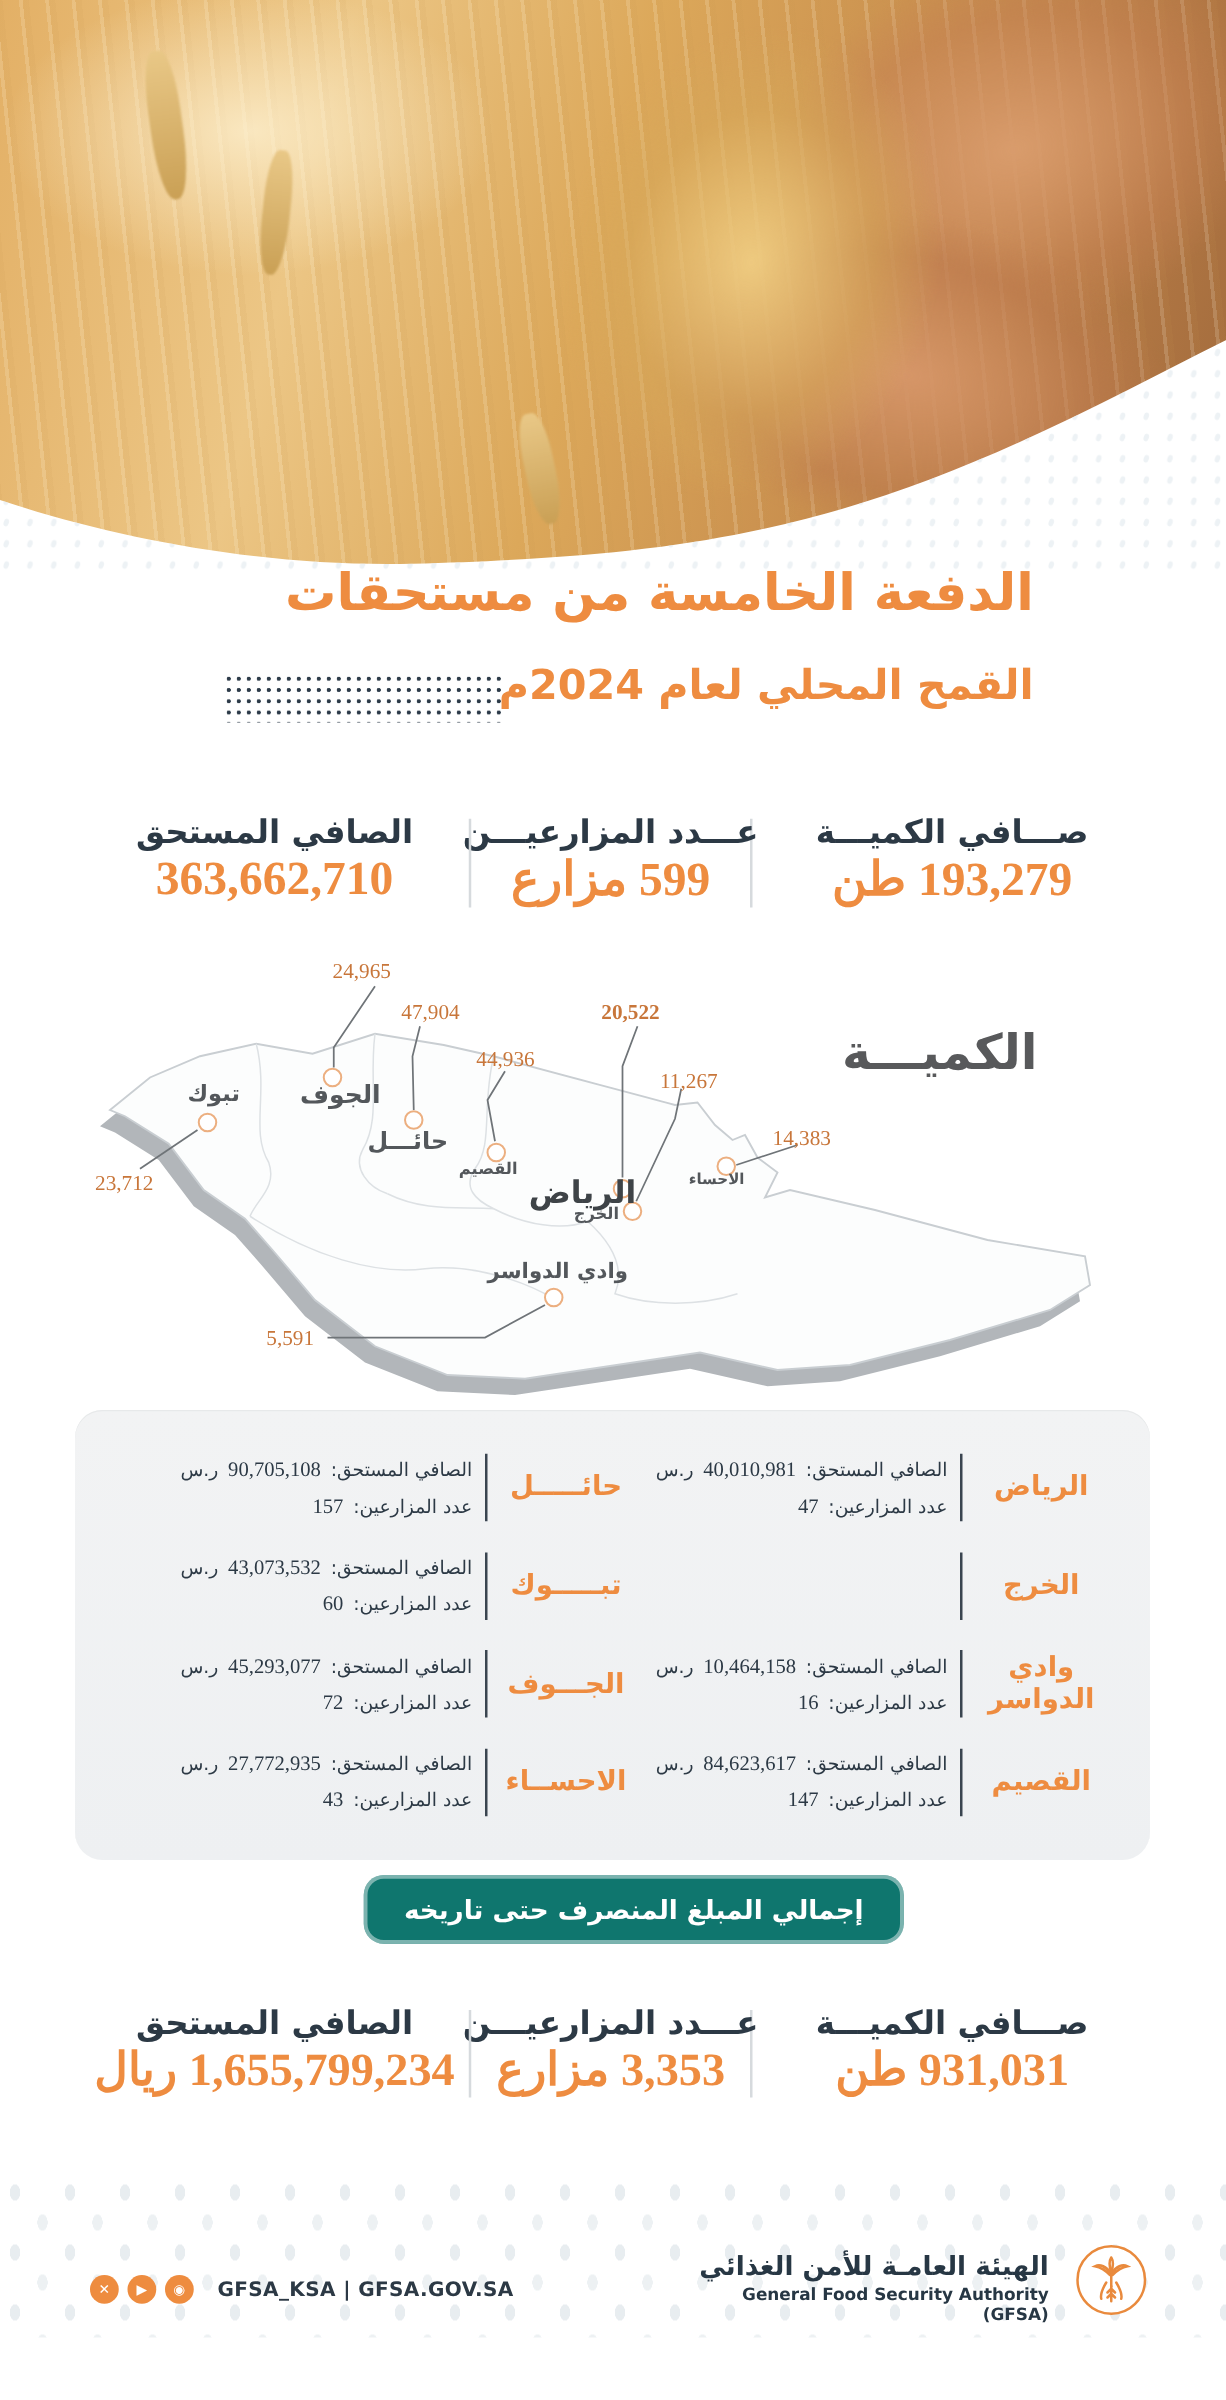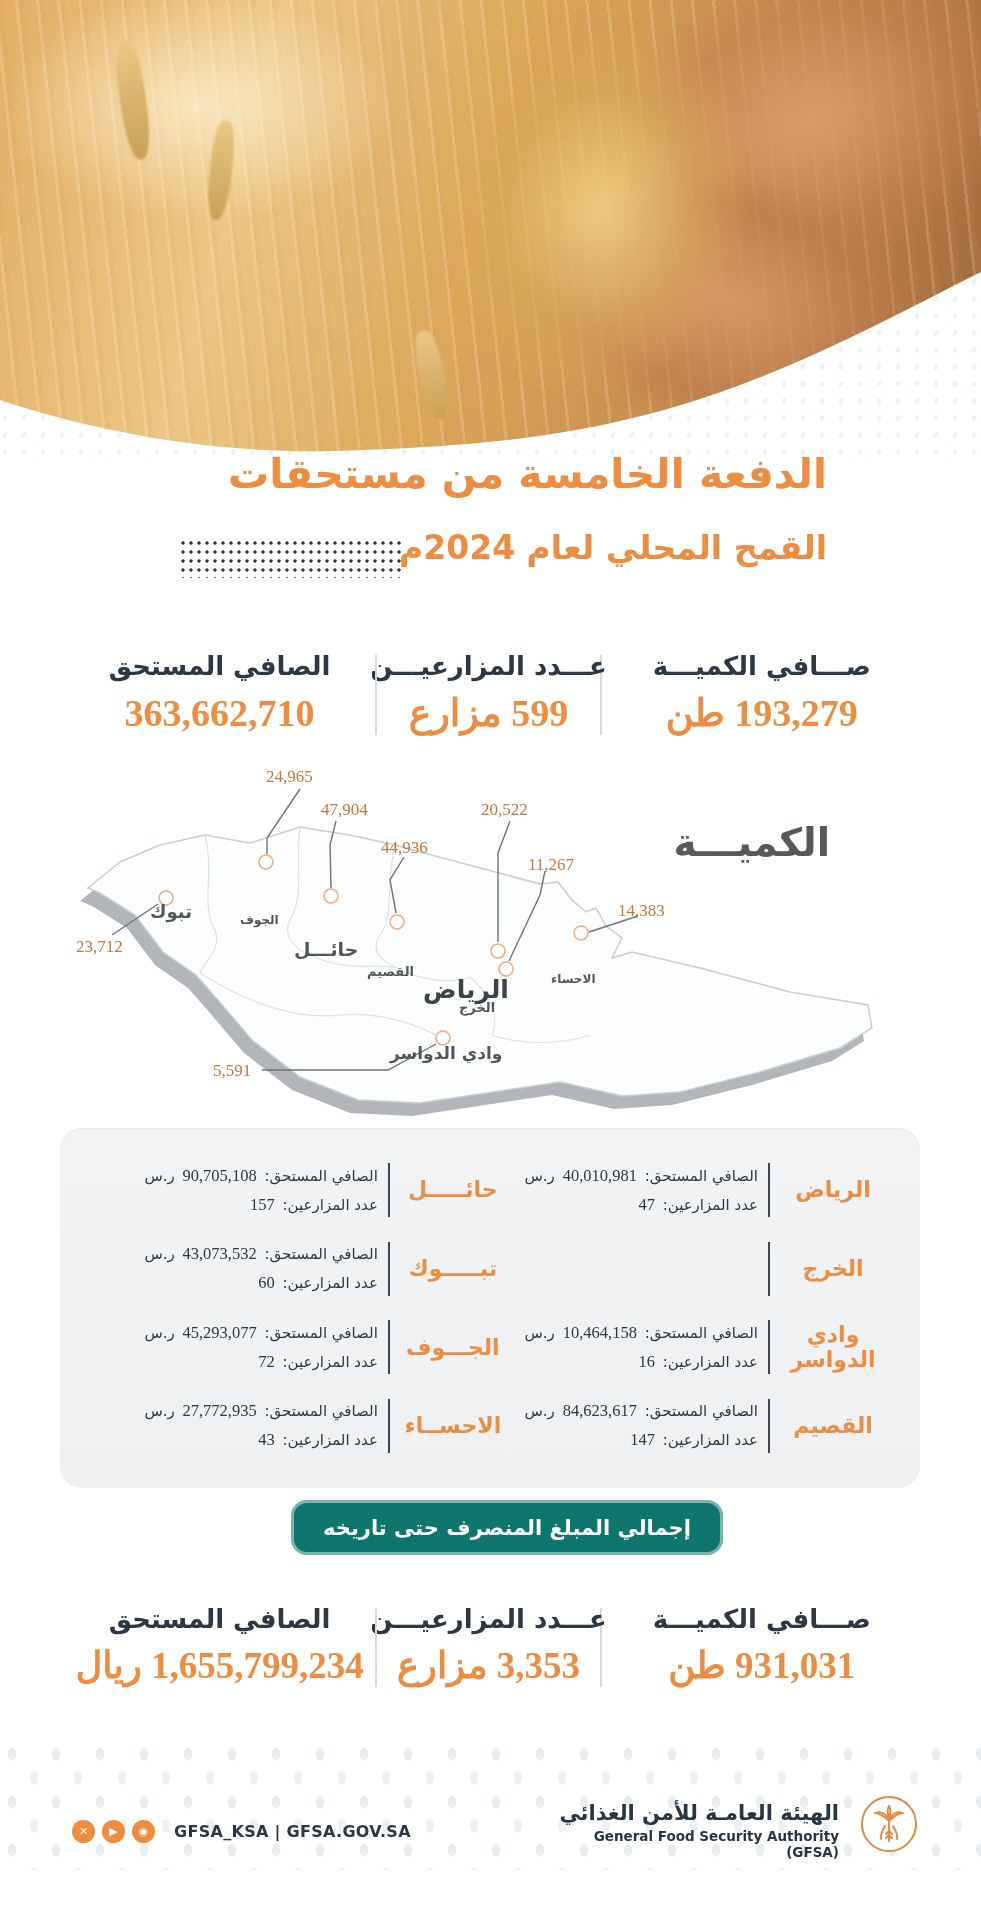--- a/index.html
+++ b/index.html
@@ -22,31 +22,31 @@
   .hero-wave{position:absolute;left:0;bottom:0;width:981px;height:200px;display:block;}
   
   .title-line1{position:absolute;right:154px;top:450px;color:#ee8c40;font-size:41px;font-weight:800;letter-spacing:-.5px;}
   .title-line2{position:absolute;right:154px;top:528px;color:#ee8c40;font-size:33px;font-weight:600;}
   .title-dots{position:absolute;left:180px;top:540px;width:224px;height:38px;
         background-image:radial-gradient(circle at 3px 3px,#2d3b49 1.4px,transparent 1.9px);background-size:8px 9px;}
   
   .stats-row{position:absolute;left:60px;width:861px;display:flex;direction:rtl;align-items:flex-start;}
   .stats-top{top:645px;}
   .stats-bottom{top:1598px;}
-  .stat-col{display:flex;flex-direction:column;align-items:center;gap:10px;padding-top:6px;}
+  .stat-col{display:flex;flex-direction:column;align-items:center;gap:0;padding-top:6px;}
   .stat-divider{width:0;border-left:2px solid #d6dadd;align-self:stretch;margin-top:10px;}
   .stat-label{color:#2c3945;font-size:26px;font-weight:800;white-space:nowrap;}
   .stat-value{color:#ee8c40;font-size:38px;font-weight:700;white-space:nowrap;direction:rtl;
         font-family:"Liberation Serif","DejaVu Serif",serif;}
   .stats-bottom .stat-value{font-size:37px;}
   
   .map-wrap{position:absolute;left:0;top:745px;width:981px;height:400px;}
   .map-svg{position:absolute;left:0;top:0;}
   .map-title{position:absolute;right:151px;top:75px;color:#58595b;font-size:39px;font-weight:800;}
-  .map-label{position:absolute;color:#53575b;font-weight:700;white-space:nowrap;margin-top:36px;}
+  .map-label{position:absolute;color:#53575b;font-weight:700;white-space:nowrap;}
   .map-qty{position:absolute;color:#c8763a;font-size:17px;white-space:nowrap;
         font-family:"Liberation Serif","DejaVu Serif",serif;}
   
   .panel{position:absolute;left:60px;top:1128px;width:860px;height:360px;border-radius:22px;
         background:linear-gradient(180deg,#f2f3f4,#eef0f2);box-shadow:0 1px 0 #e7e9ea inset;}
   .panel-cols{position:absolute;inset:26px 34px;display:flex;direction:rtl;}
   .panel-col{display:flex;flex-direction:column;justify-content:space-between;}
   .panel-col.right{width:48%;}
   .panel-col.left{width:52%;}
   .detail-row{display:flex;direction:rtl;align-items:center;height:72px;}
@@ -158,33 +158,33 @@
         <circle cx="498" cy="206" r="7"></circle>
         <circle cx="506" cy="224" r="7"></circle>
         <circle cx="581" cy="188" r="7"></circle>
         <circle cx="443" cy="293" r="7"></circle>
       </g>
     </svg>
 
     <div class="map-title">الكميـــة</div>
 
     <div class="map-label" style="left:150px;top:120px;font-size:18px;">تبوك</div>
-    <div class="map-label" style="left:240px;top:132px;font-size:12px;">الجوف</div>
+    <div class="map-label" style="left:240px;top:118px;font-size:20px;">الجوف</div>
     <div class="map-label" style="left:294px;top:157px;font-size:19px;">حائـــل</div>
     <div class="map-label" style="left:367px;top:183px;font-size:13px;">القصيم</div>
     <div class="map-label" style="left:423px;top:194px;font-size:25px;color:#3e4347;font-weight:800;">الرياض</div>
     <div class="map-label" style="left:459px;top:219px;font-size:13px;">الخرج</div>
     <div class="map-label" style="left:551px;top:191px;font-size:12px;">الاحساء</div>
     <div class="map-label" style="left:390px;top:262px;font-size:17px;">وادي الدواسر</div>
 
     <div class="map-qty" style="left:76px;top:192px;">23,712</div>
     <div class="map-qty" style="left:266px;top:22px;">24,965</div>
     <div class="map-qty" style="left:321px;top:55px;">47,904</div>
     <div class="map-qty" style="left:381px;top:93px;">44,936</div>
-    <div class="map-qty" style="left:481px;top:55px;">20,522</div>
+    <div class="map-qty" style="left:481px;top:55px;font-weight:bold;">20,522</div>
     <div class="map-qty" style="left:528px;top:110px;">11,267</div>
     <div class="map-qty" style="left:618px;top:156px;">14,383</div>
     <div class="map-qty" style="left:213px;top:316px;">5,591</div>
   </div>
 
   <div class="panel">
     <div class="panel-cols">
       <div class="panel-col right">
 
         <div class="detail-row">

